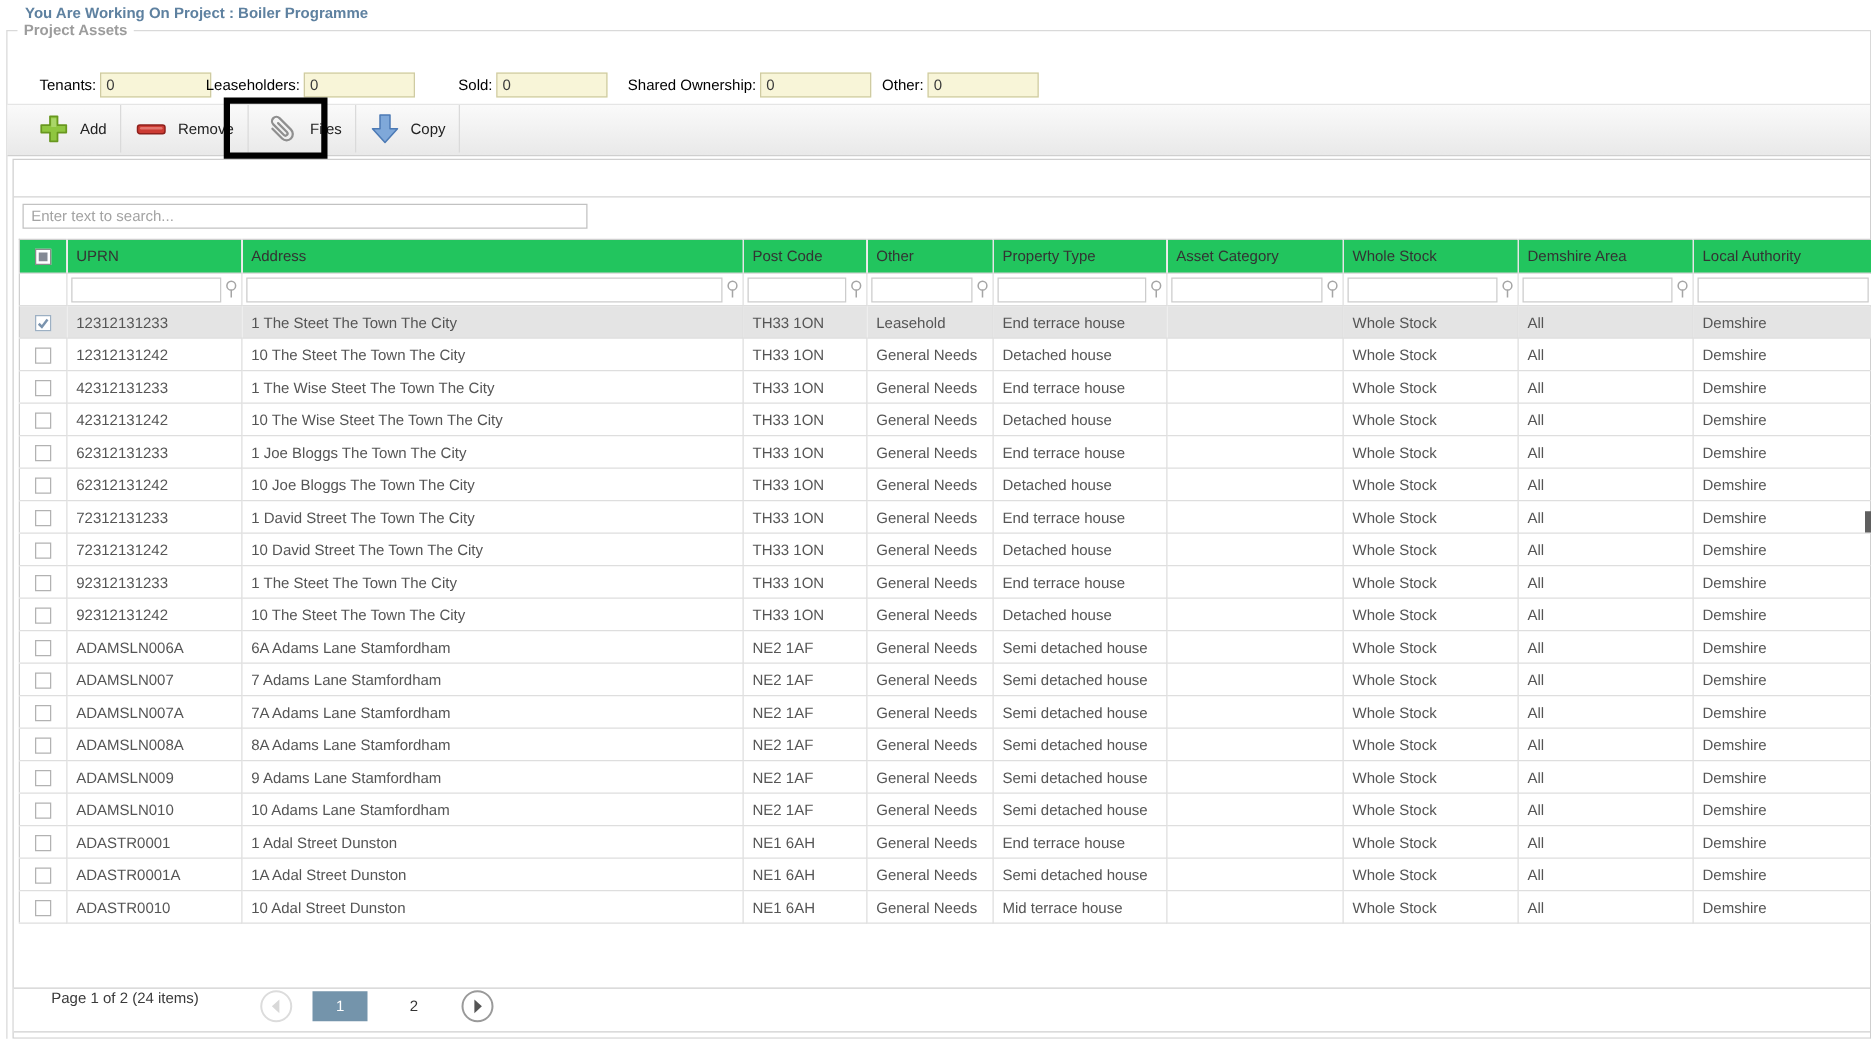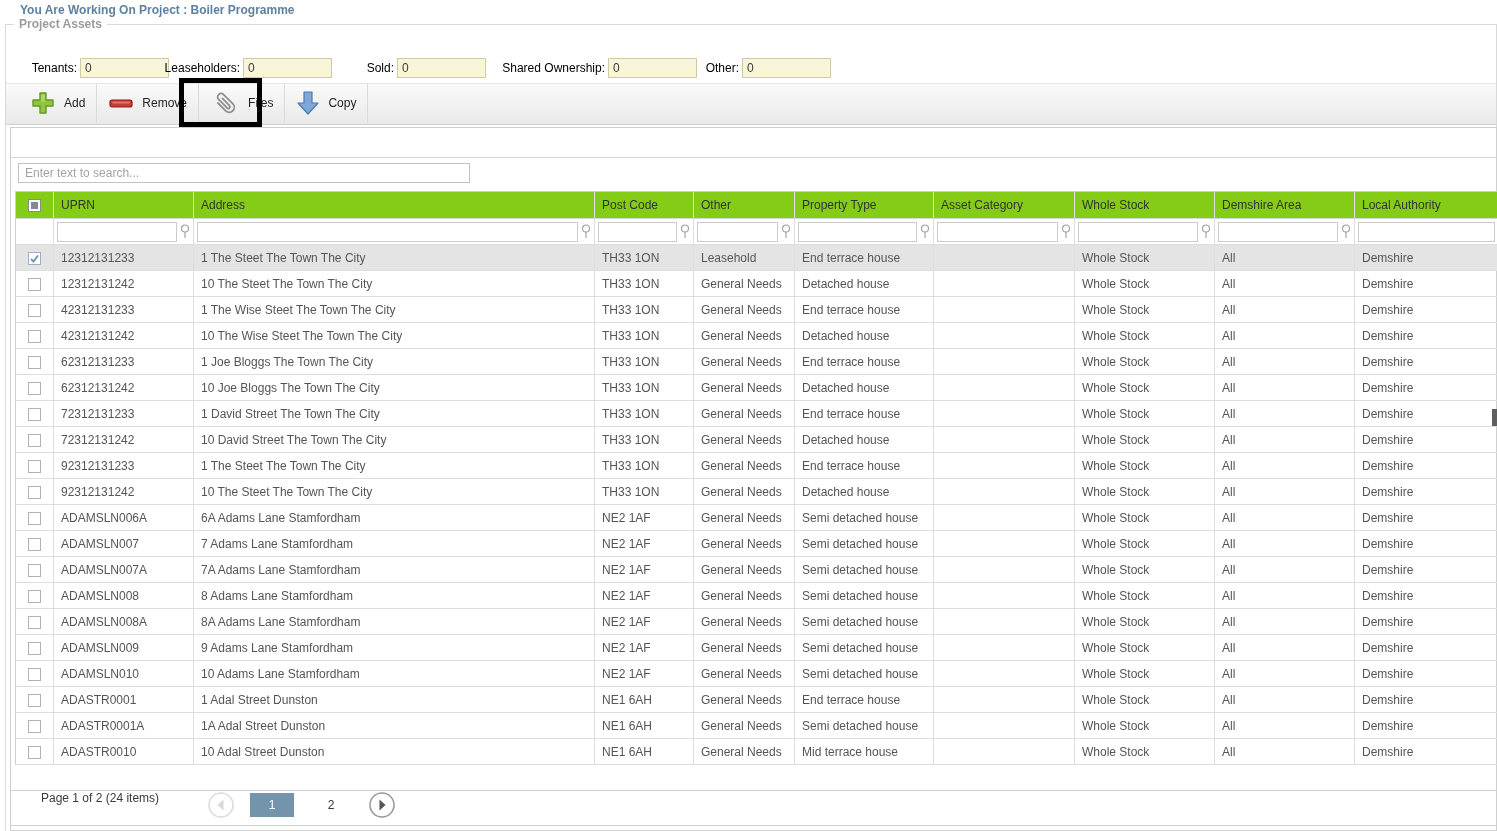--- a/index.html
+++ b/index.html
@@ -36,21 +36,21 @@
   .search-panel{height:33px;position:relative;}
   .search-input{position:absolute;left:7px;top:5px;width:452px;height:20px;box-sizing:border-box;
     border:1px solid #c2c2c2;font:inherit;padding:0 6px;color:#555;}
   .search-input::placeholder{color:#a3a3a3;}
 
   .table-wrap{position:absolute;left:4px;top:63px;width:1483px;}
   table{border-collapse:collapse;table-layout:fixed;width:1483px;border:1px solid #cfcfcf;}
   th,td{border-right:1px solid var(--grid-border,#dedede);border-bottom:1px solid var(--grid-border,#dedede);
     height:26px;padding:0 7px;box-sizing:border-box;text-align:left;font-weight:normal;
     overflow:hidden;white-space:nowrap;}
-  .hdr-row th{height:27px;color:#333;background:#84cc16;border-bottom-color:#d6d6d6;}
+  .hdr-row th{height:27px;color:#333;background:#22c55e;border-bottom-color:#d6d6d6;}
   .cb-col{width:38px;text-align:center;padding:0;}
   tbody td{color:#555;}
   tbody tr.selected td{background:var(--selected-row,#e4e4e4);}
 
   .filter-cell{padding:2px 3px;background:#fff;}
   .filter-inner{display:flex;align-items:center;gap:3px;}
   .filter-input{flex:1;min-width:0;height:20px;box-sizing:border-box;border:1px solid #cccccc;font:inherit;padding:0 3px;}
   .funnel{flex:0 0 auto;cursor:pointer;}
 
   
@@ -414,32 +414,20 @@
               <td>NE2 1AF</td>
               <td>General Needs</td>
               <td>Semi detached house</td>
               <td></td>
               <td>Whole Stock</td>
               <td>All</td>
               <td>Demshire</td>
             </tr>
             <tr class="row">
               <td class="cb-col"><span class="cb"></span></td>
-              <td>ADAMSLN008</td>
-              <td>8 Adams Lane Stamfordham</td>
-              <td>NE2 1AF</td>
-              <td>General Needs</td>
-              <td>Semi detached house</td>
-              <td></td>
-              <td>Whole Stock</td>
-              <td>All</td>
-              <td>Demshire</td>
-            </tr>
-            <tr class="row">
-              <td class="cb-col"><span class="cb"></span></td>
               <td>ADAMSLN008A</td>
               <td>8A Adams Lane Stamfordham</td>
               <td>NE2 1AF</td>
               <td>General Needs</td>
               <td>Semi detached house</td>
               <td></td>
               <td>Whole Stock</td>
               <td>All</td>
               <td>Demshire</td>
             </tr>

